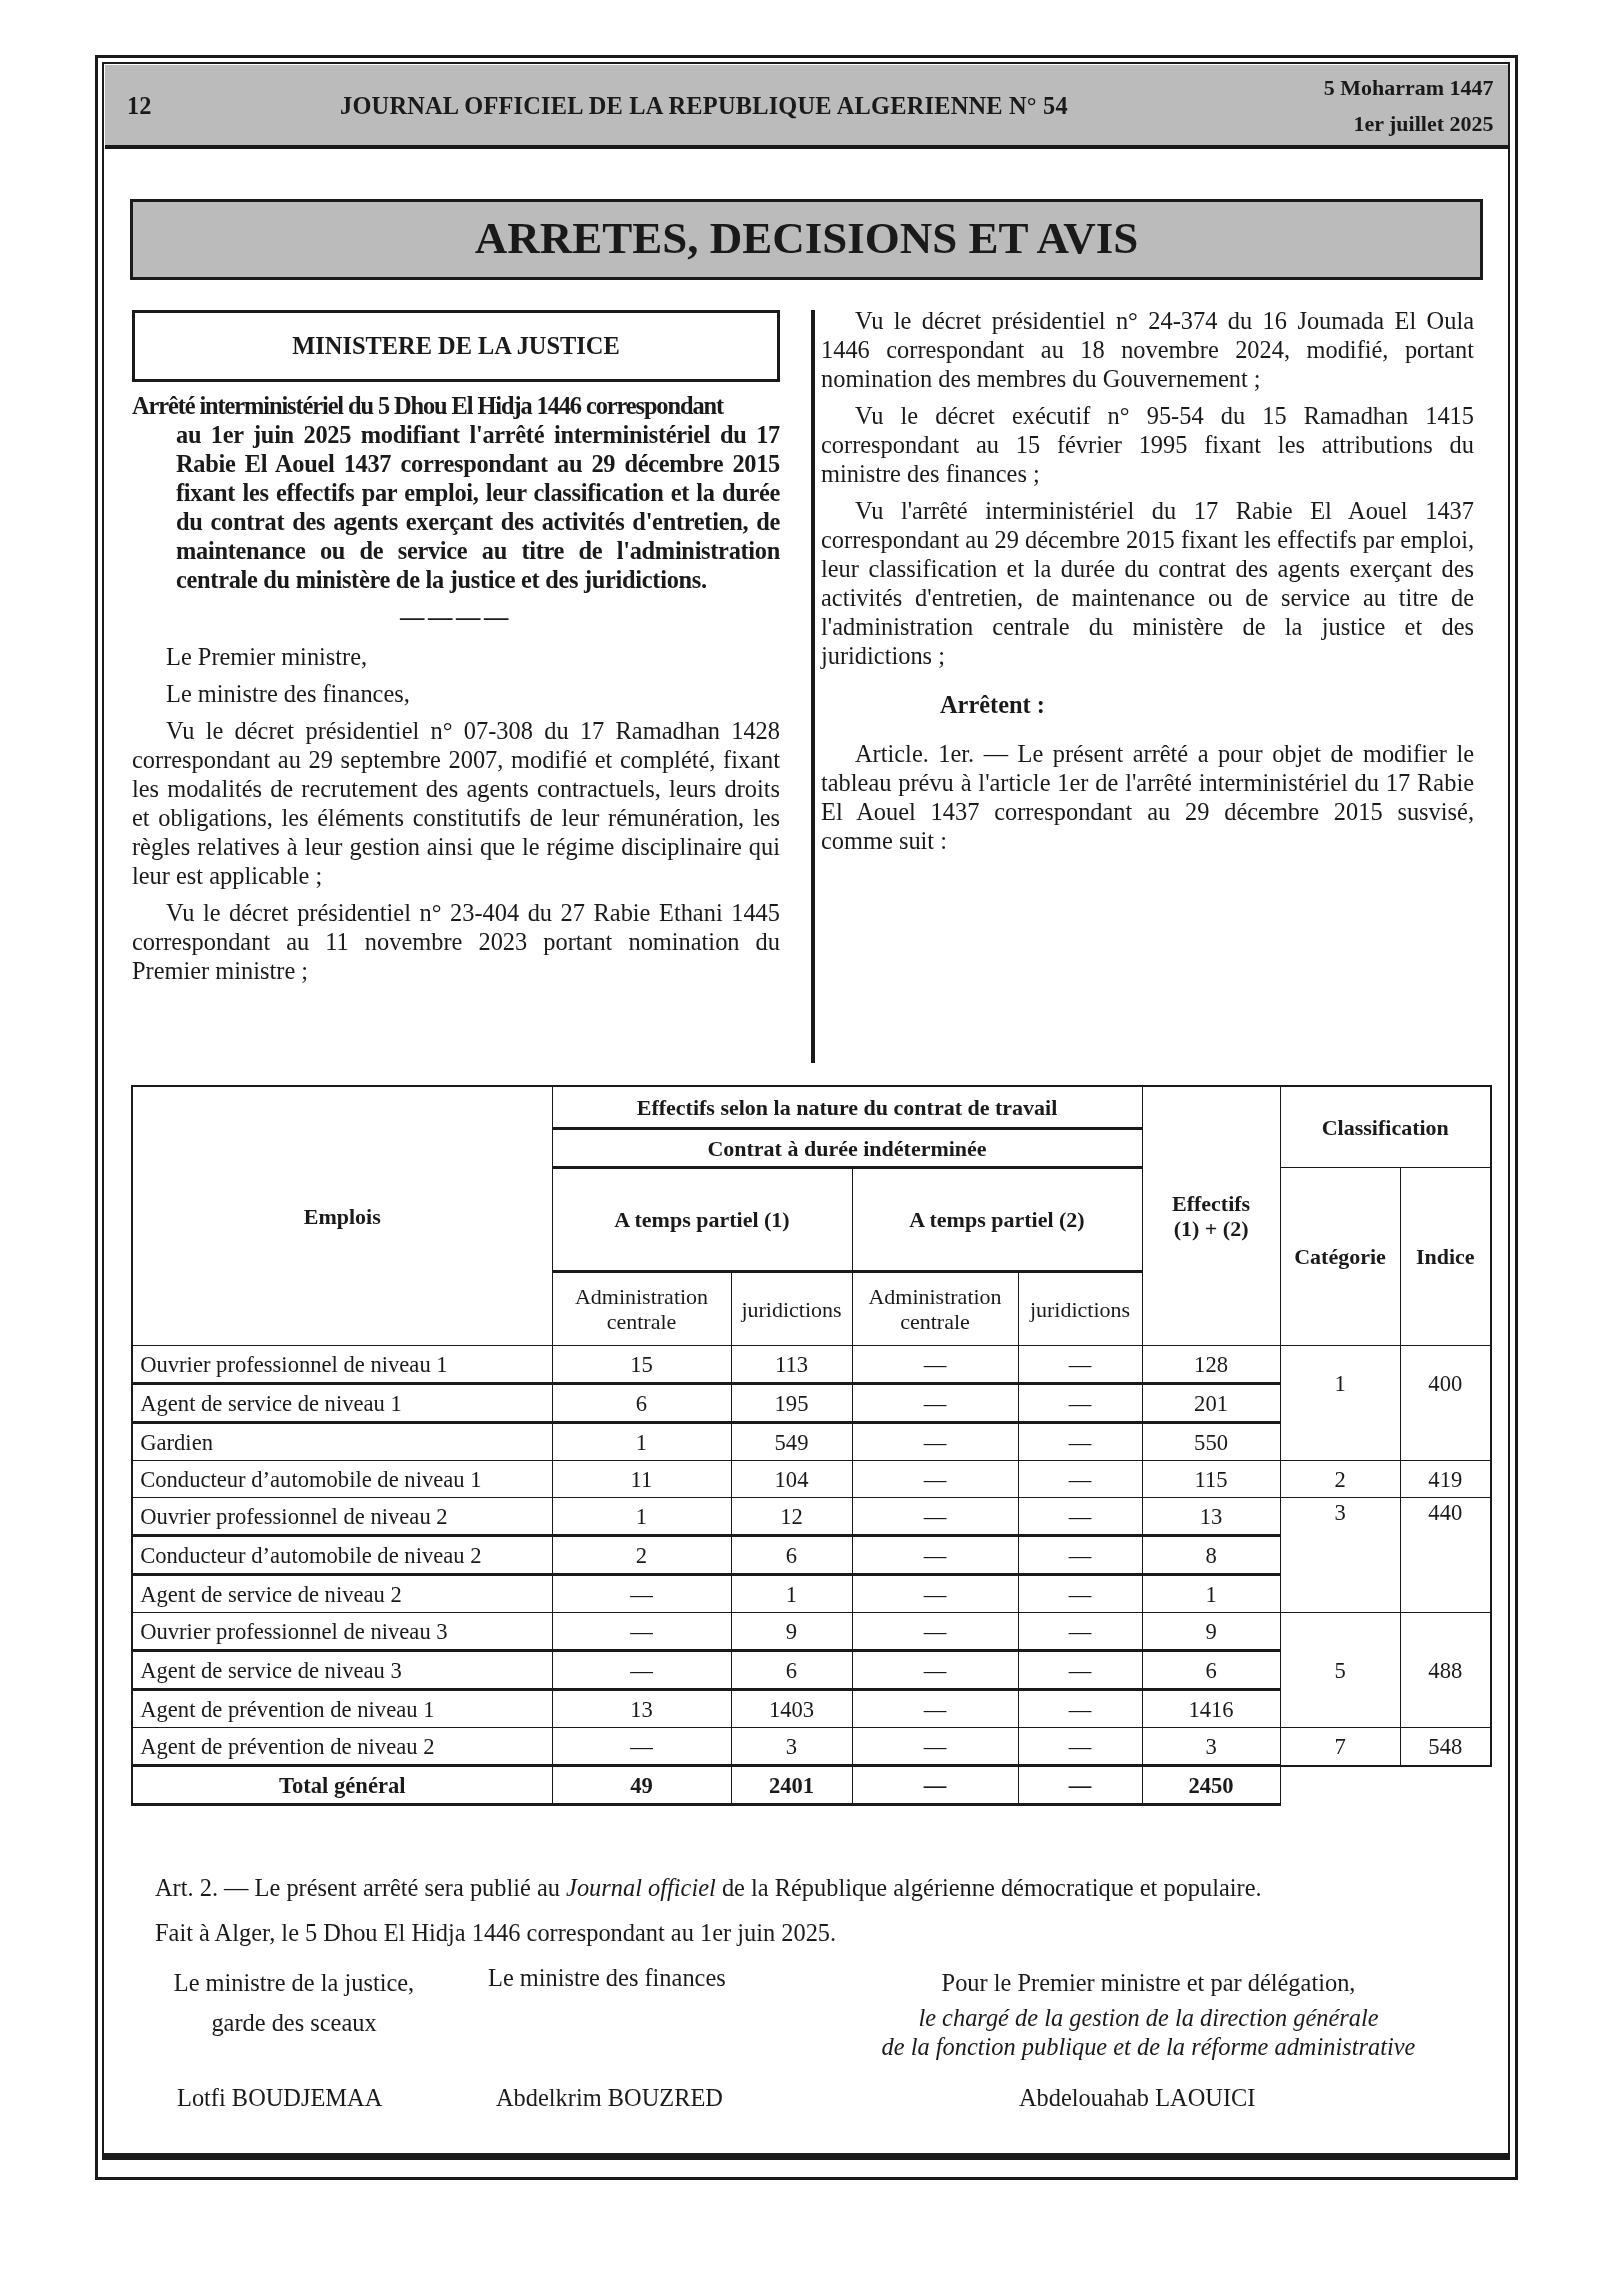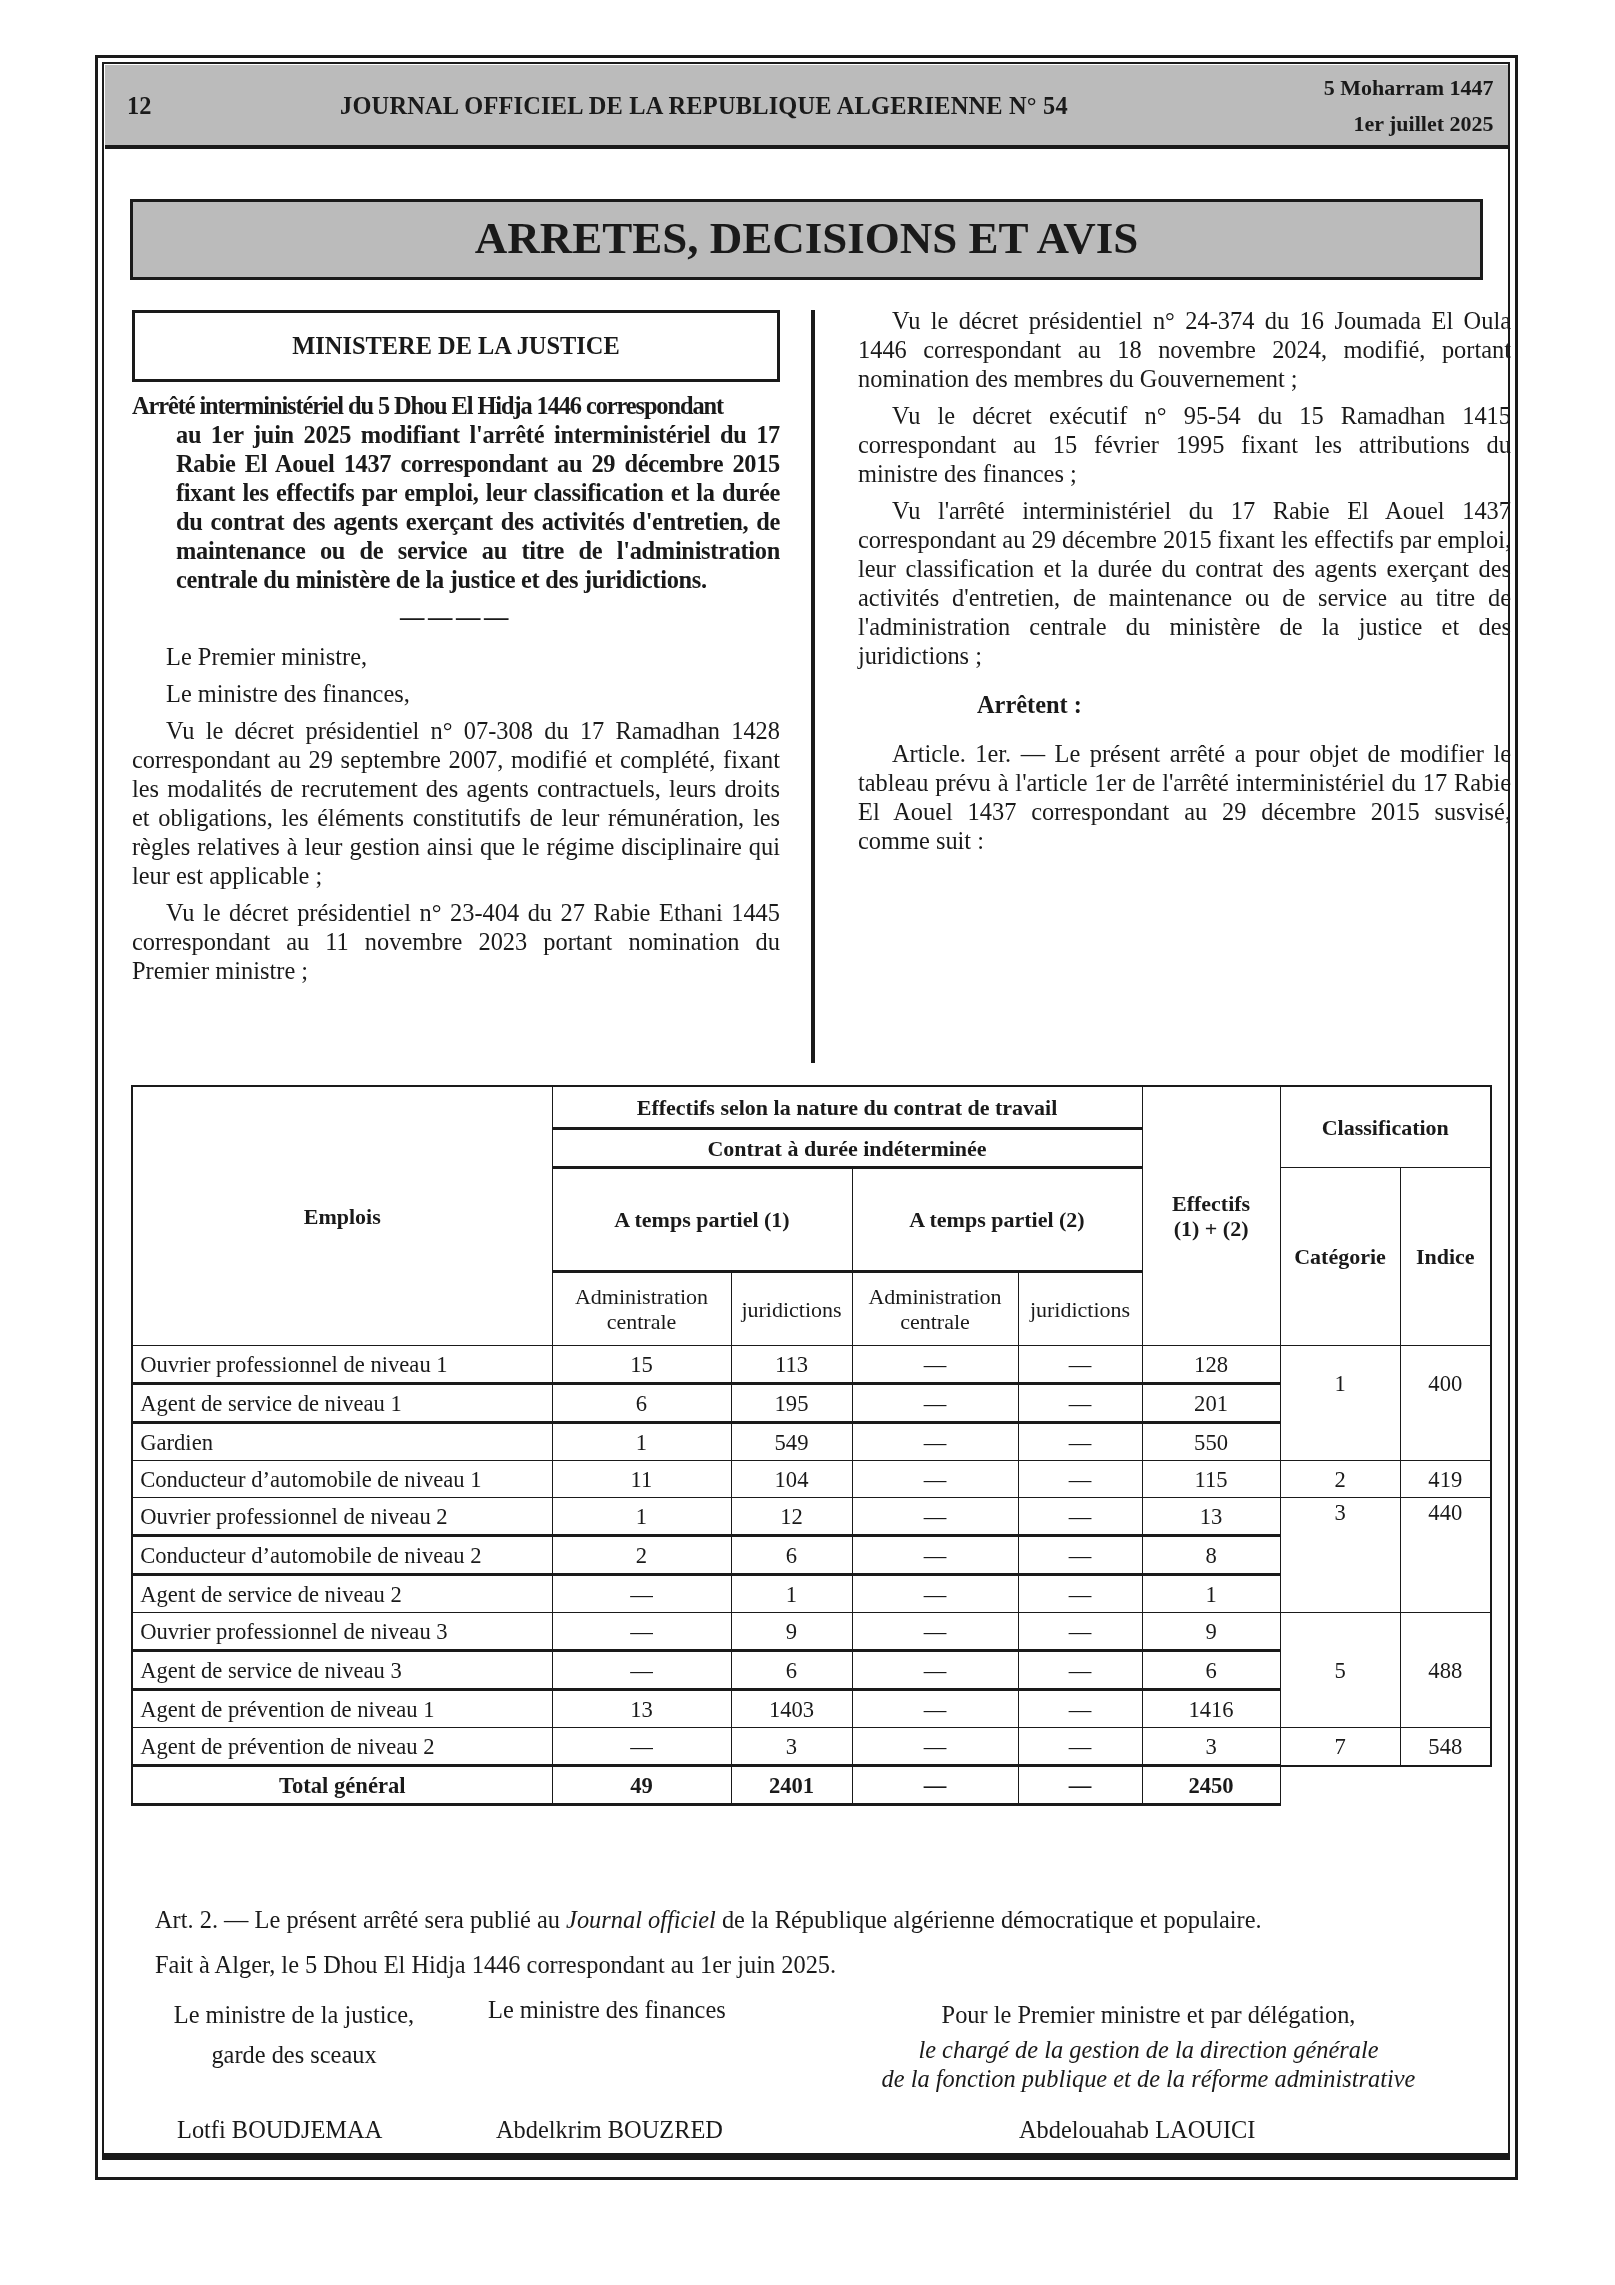--- a/index.html
+++ b/index.html
@@ -13,34 +13,34 @@
   .hdr .jt { position:absolute; left:235px; top:27px; font-size:24.4px; letter-spacing:0.2px; }
   .hdr .dt { position:absolute; right:14.5px; top:5.4px; font-size:22px; text-align:right; line-height:36px; }
   .titlebox { left:130px; top:199px; width:1353px; height:81px; background:#bbbbbb; border:3.6px solid #1a1a1a; box-sizing:border-box;
               text-align:center; font-weight:bold; font-size:45px; line-height:72px; }
   .minbox { left:132px; top:310px; width:648px; height:72px; border:3.6px solid #1a1a1a; box-sizing:border-box;
             text-align:center; font-weight:bold; font-size:24.4px; line-height:65px; }
   .coldiv { left:811px; top:310px; width:3.6px; height:753px; background:#1a1a1a; }
   .col { font-size:24.4px; line-height:29px; text-align:justify; }
   .col p { margin:0 0 8.1px 0; text-indent:34px; }
   .lc { left:132px; top:391px; width:648px; }
-  .rc { left:858px; top:306px; width:653px; }
+  .rc { left:821px; top:306px; width:653px; }
   .lead { font-weight:bold; text-indent:0 !important; padding-left:44px; position:relative; letter-spacing:-0.3px; }
   .lead .first { margin-left:-44px; letter-spacing:-1.1px; }
   .dash { text-align:center; font-weight:bold; letter-spacing:3.6px; margin:3.6px 0 11px 0 !important; text-indent:0 !important; }
   .arretent { text-align:left; font-weight:bold; text-indent:0 !important; padding-left:119px; margin:20px 0 20px 0 !important; }
   table.t { position:absolute; left:131px; top:1085px; width:1360px; border-collapse:collapse; font-size:22.6px; table-layout:fixed; }
   table.t td { border:1.8px solid #1a1a1a; text-align:center; vertical-align:middle; padding:0 3.6px; height:36px; line-height:25px; }
   table.t td.emp { text-align:left; padding-left:7.2px; }
   table.t .h { font-weight:bold; font-size:22px; }
   table.t .hs { font-size:22px; }
   table.t tr.tot td { font-weight:bold; }
   table.t td.nob { border:none; border-top:1.8px solid #1a1a1a; }
   table.t tr.sep td { border-top:3.6px solid #1a1a1a; }
-  .foot { font-size:24.4px; line-height:29px;margin-top:32px; }
+  .foot { font-size:24.4px; line-height:29px; }
   .art2 { left:155px; top:1873px; width:1330px; }
   .fait { left:155px; top:1918px; }
   .s1 { left:154px; top:1963px; width:280px; text-align:center; line-height:40px; }
   .s2 { left:488px; top:1963px; }
   .s3 { left:868px; top:1963px; width:561px; text-align:center; }
   .s3 .it { font-style:italic; line-height:29px; }
   .n1 { left:177px; top:2083px; }
   .n2 { left:496px; top:2083px; }
   .n3 { left:1019px; top:2083px; }
 </style>

